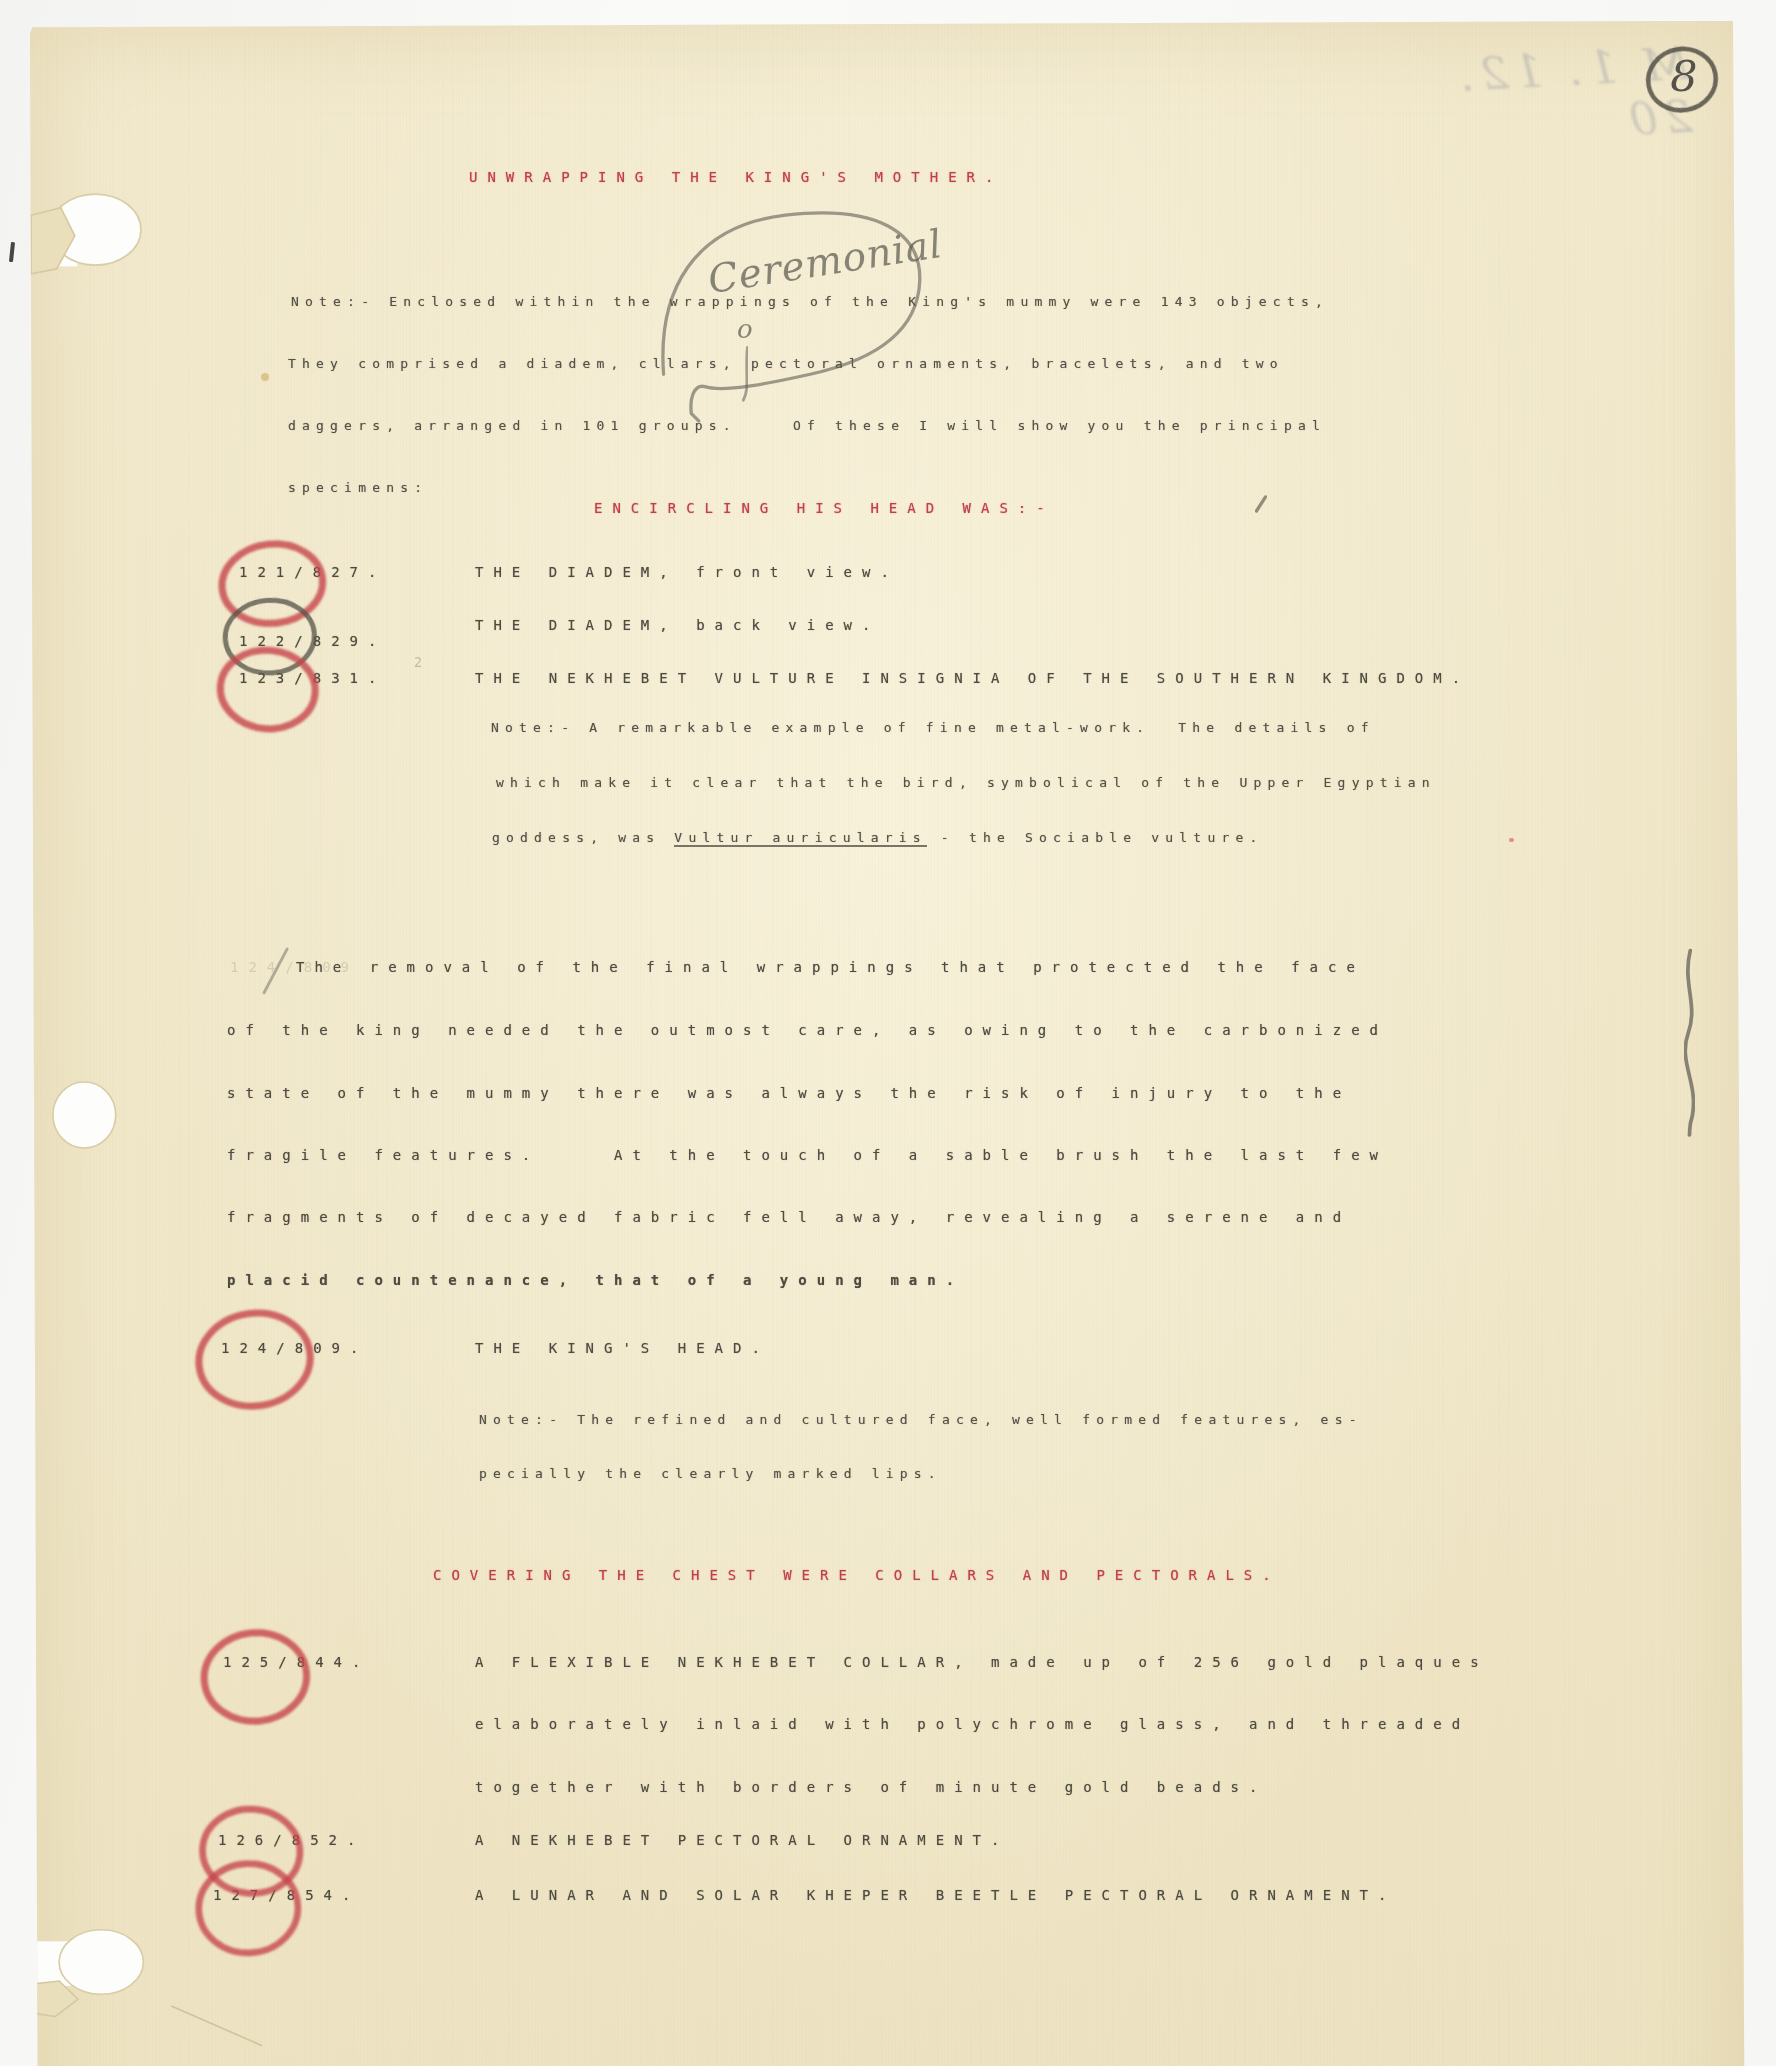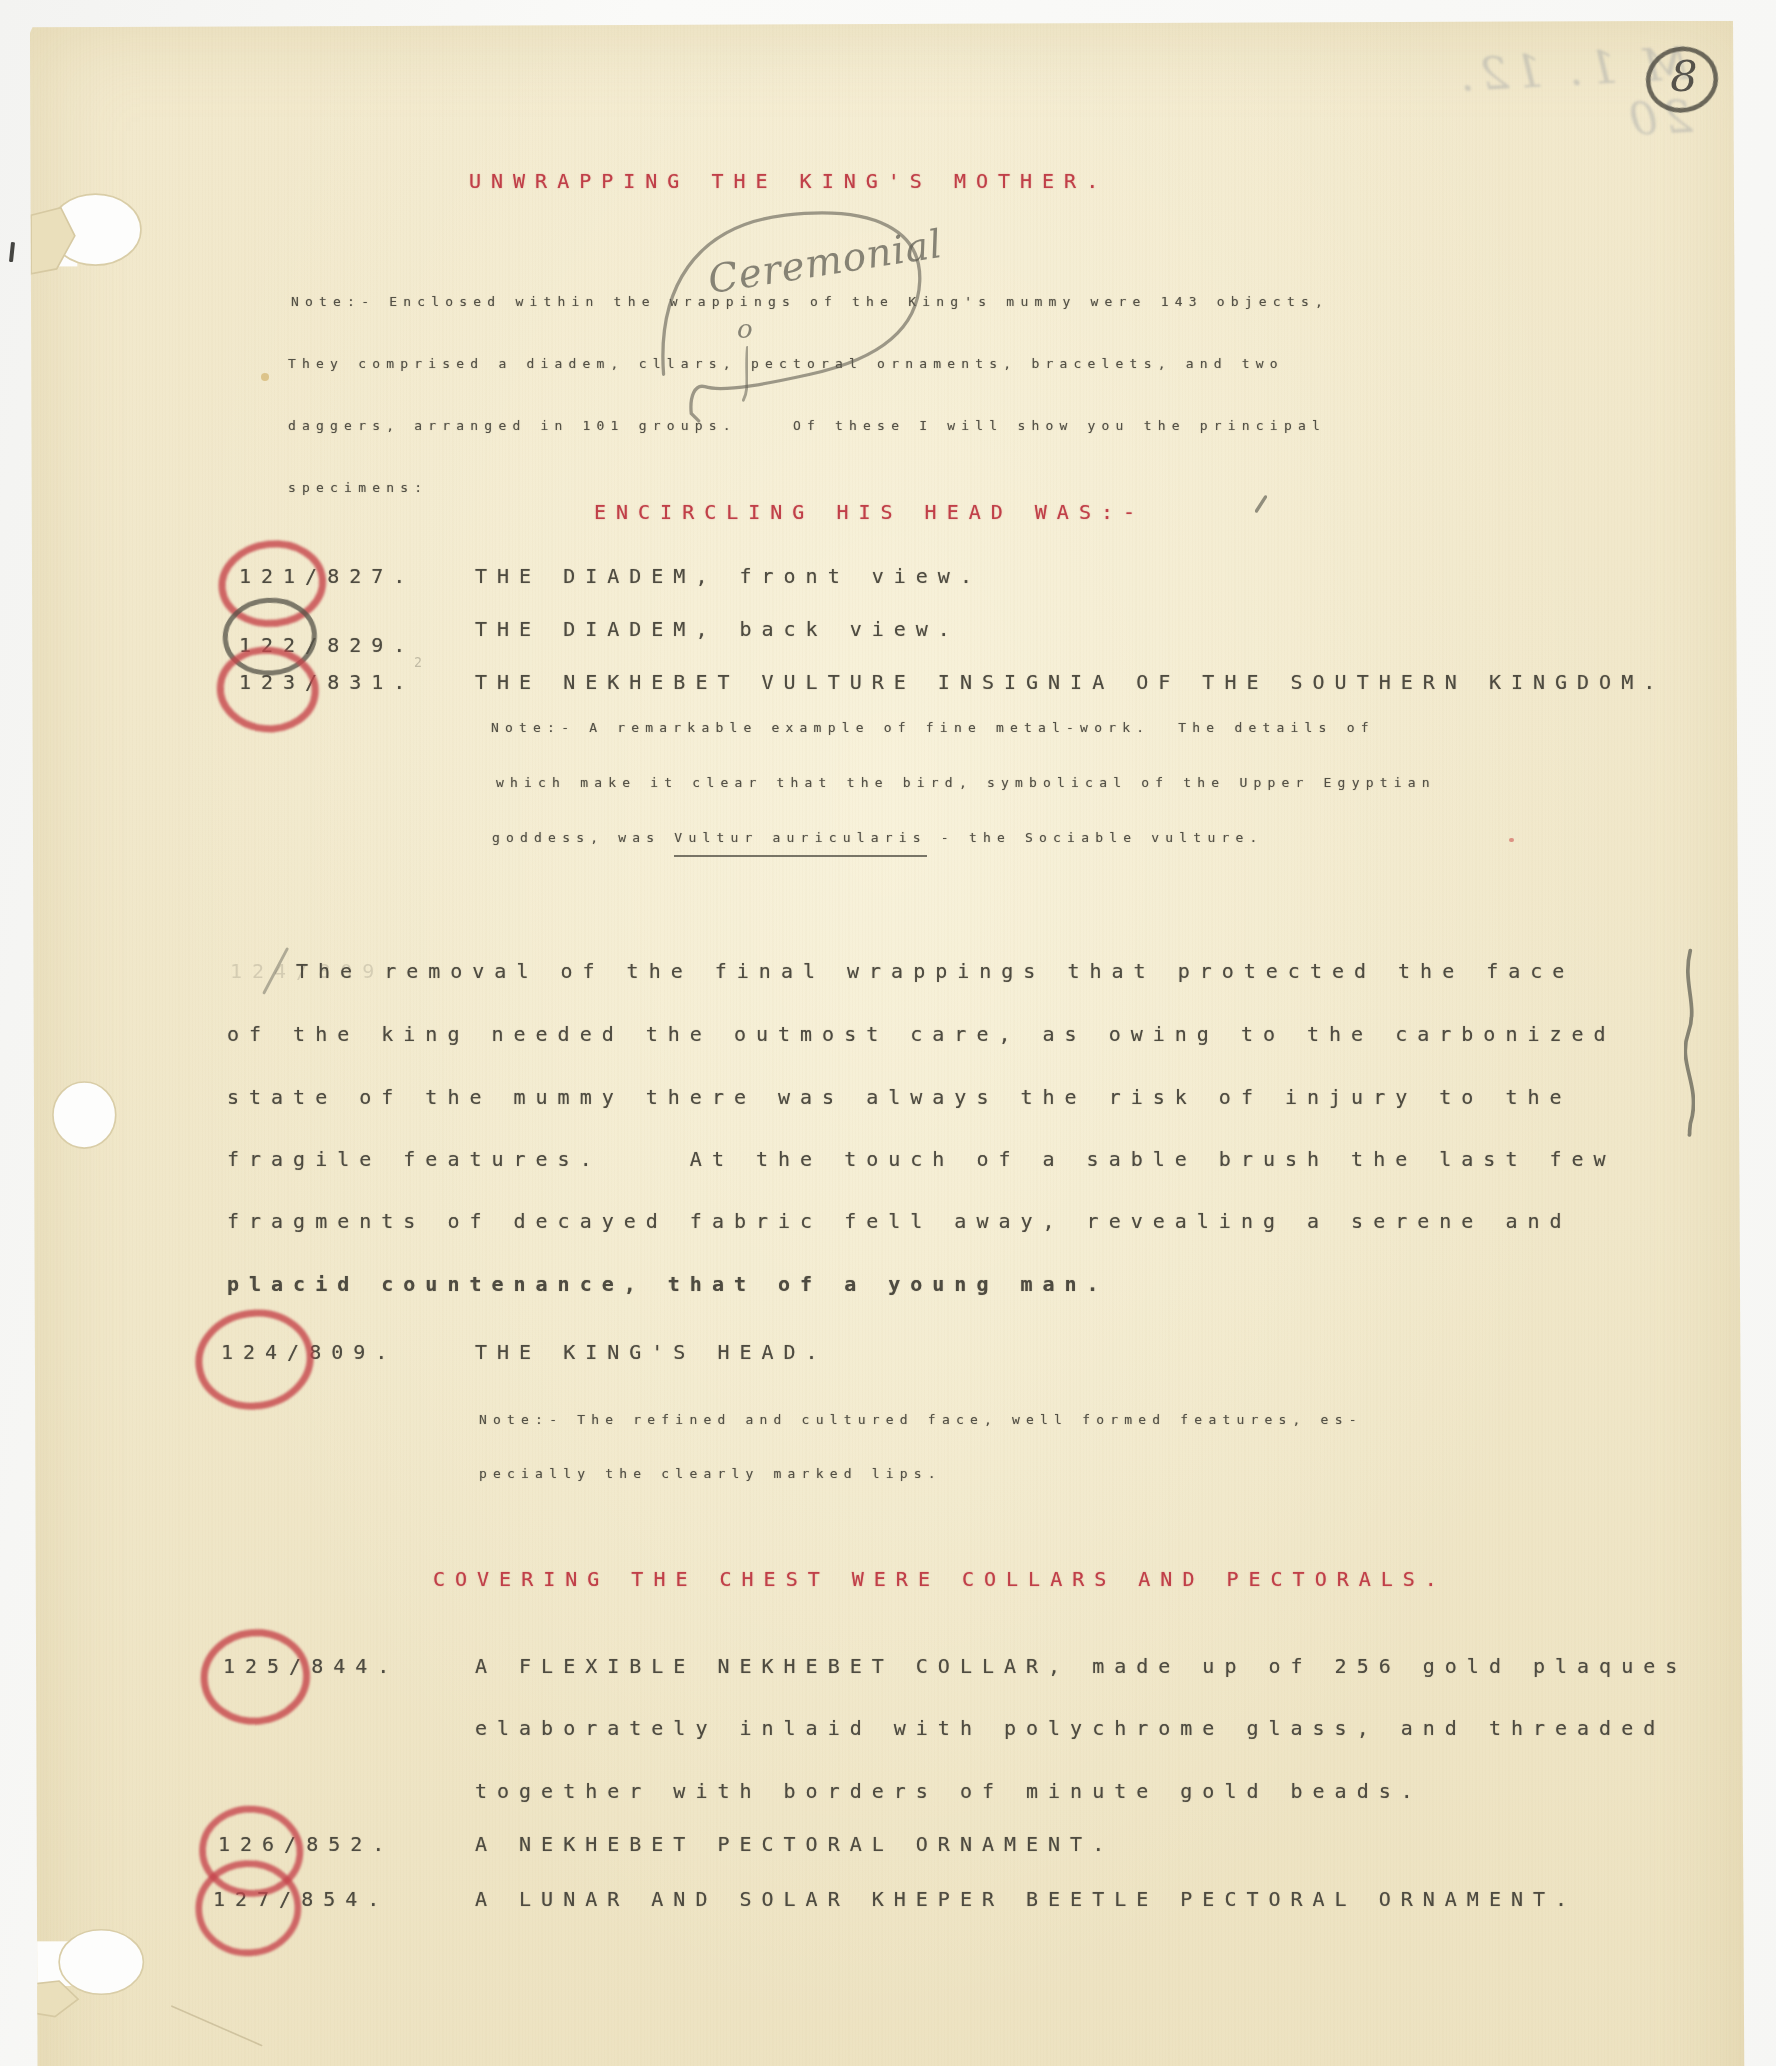--- a/index.html
+++ b/index.html
@@ -13,27 +13,27 @@
     position:absolute;left:30px;top:20.7px;width:1715px;height:2236px;
     background:
       radial-gradient(ellipse at 50% 35%, rgba(255,252,235,.5) 0%, rgba(255,252,235,0) 60%),
       linear-gradient(175deg,#f2e9cd 0%,#f0e7c9 55%,#ece1bf 100%);
     box-shadow: inset 0 0 91px rgba(186,164,104,.28), 1.7px 2.5px 7.4px rgba(0,0,0,.18);
     clip-path: polygon(2.5px 6.6px, 1703px 0px, 1715px 2182px, 1685px 2231px, 8.3px 2236px, 0px 12.4px);
   }
   .grain{position:absolute;inset:0;pointer-events:none;
     background:repeating-linear-gradient(90deg, rgba(205,188,140,.05) 0 1.2px, rgba(255,255,255,0) 1.2px 3.3px);}
   .tline{position:absolute;white-space:pre;color:#4e4b40;
-    font-size:20px;letter-spacing:10px;
+    font-size:14px;letter-spacing:10px;
     text-shadow:0 0 1px rgba(78,75,64,.55);}
   .cond{font-size:13px;letter-spacing:6.2px;color:#545146;
     text-shadow:0 0 1px rgba(84,81,70,.5);}
   .red{color:#c03f48;text-shadow:0 0 1.2px rgba(192,63,72,.65);}
   .ghost{opacity:.22;text-shadow:none;color:#6f6a5c;}
-  .uline{border-bottom:2.1px solid rgba(78,75,64,.75);padding-bottom:10px;}
+  .uline{border-bottom:2.1px solid rgba(78,75,64,.75);padding-bottom:0;}
   .hand{position:absolute;font-family:"DejaVu Serif", serif;font-style:italic;
     color:rgba(92,90,80,.72);}
   .bleed{position:absolute;left:1347px;top:24px;width:314px;
     font-family:"DejaVu Serif", serif;font-style:italic;font-size:45px;letter-spacing:5.8px;
     color:rgba(104,114,138,.25);transform:scaleX(-1) rotate(3deg);filter:blur(1.2px);}
   .pagenum{position:absolute;left:1623px;top:30px;width:62px;height:62px;
     font-family:"DejaVu Serif", serif;font-style:italic;font-size:43px;
     color:#55524a;text-align:center;}
   .stain2{position:absolute;left:231px;top:352px;width:8.3px;height:8.3px;border-radius:50%;
     background:rgba(196,150,58,.45);}

